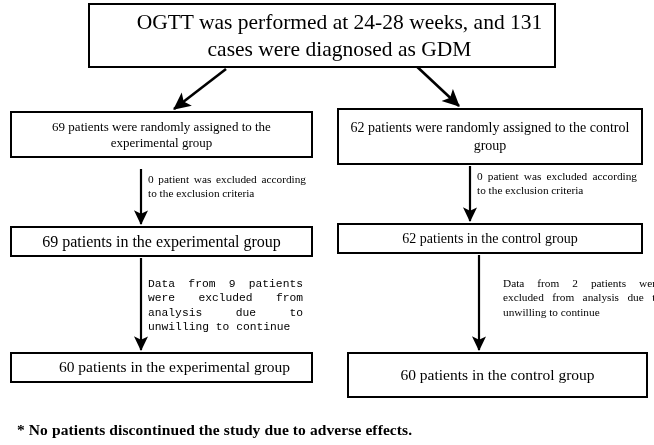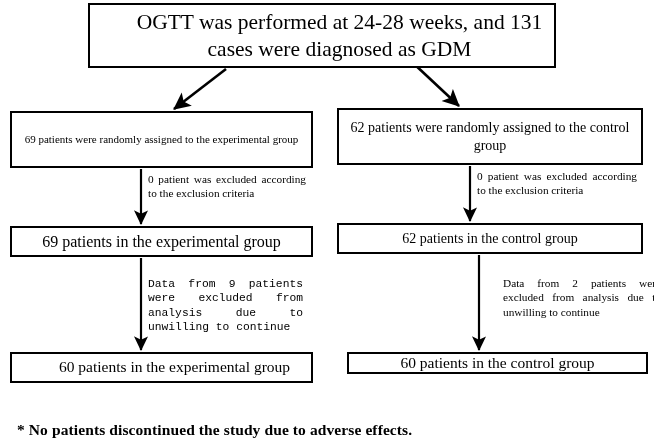--- a/index.html
+++ b/index.html
@@ -54,22 +54,22 @@
     height: 65px;
     font-size: 21.5px;
     padding-left: 41px;
   }
 
   
   #box-exp-assigned {
     left: 10px;
     top: 111px;
     width: 303px;
-    height: 57px;
-    font-size: 11px;
+    height: 47px;
+    font-size: 13px;
   }
   #box-ctl-assigned {
     left: 337px;
     top: 108px;
     width: 306px;
     height: 57px;
     font-size: 14px;
   }
 
   
@@ -94,21 +94,21 @@
     top: 352px;
     width: 303px;
     height: 31px;
     font-size: 15.5px;
     padding-left: 32px;
   }
   #box-ctl-analyzed {
     left: 347px;
     top: 352px;
     width: 301px;
-    height: 22px;
+    height: 46px;
     font-size: 15.5px;
   }
 
   
   .annot {
     position: absolute;
     font-size: 11.3px;
     line-height: 1.28;
     text-align: justify;
     text-align-last: left;

